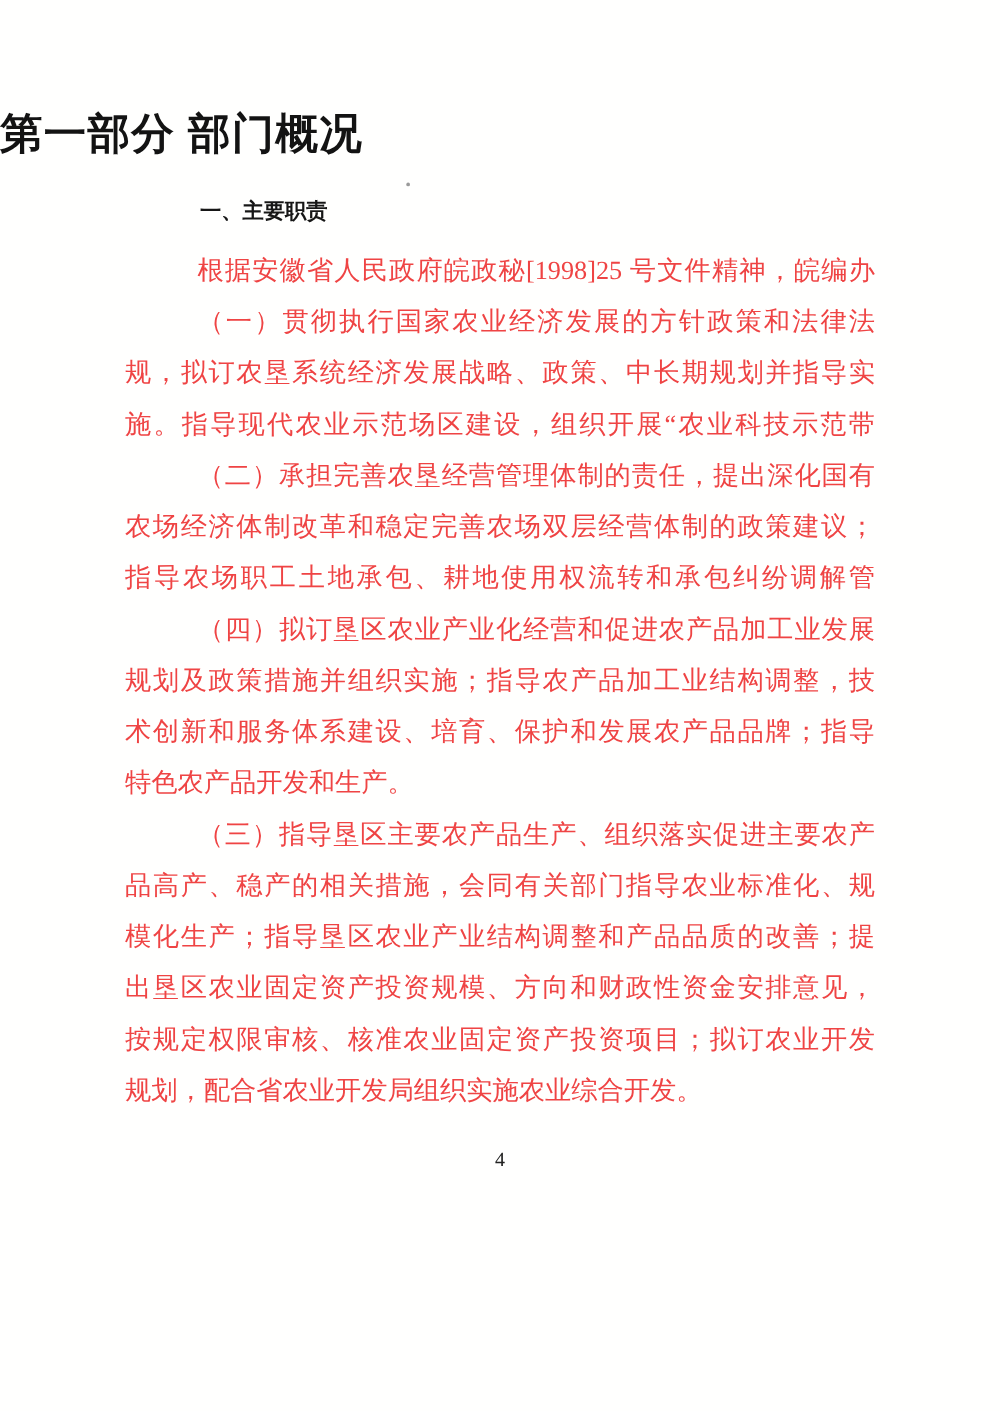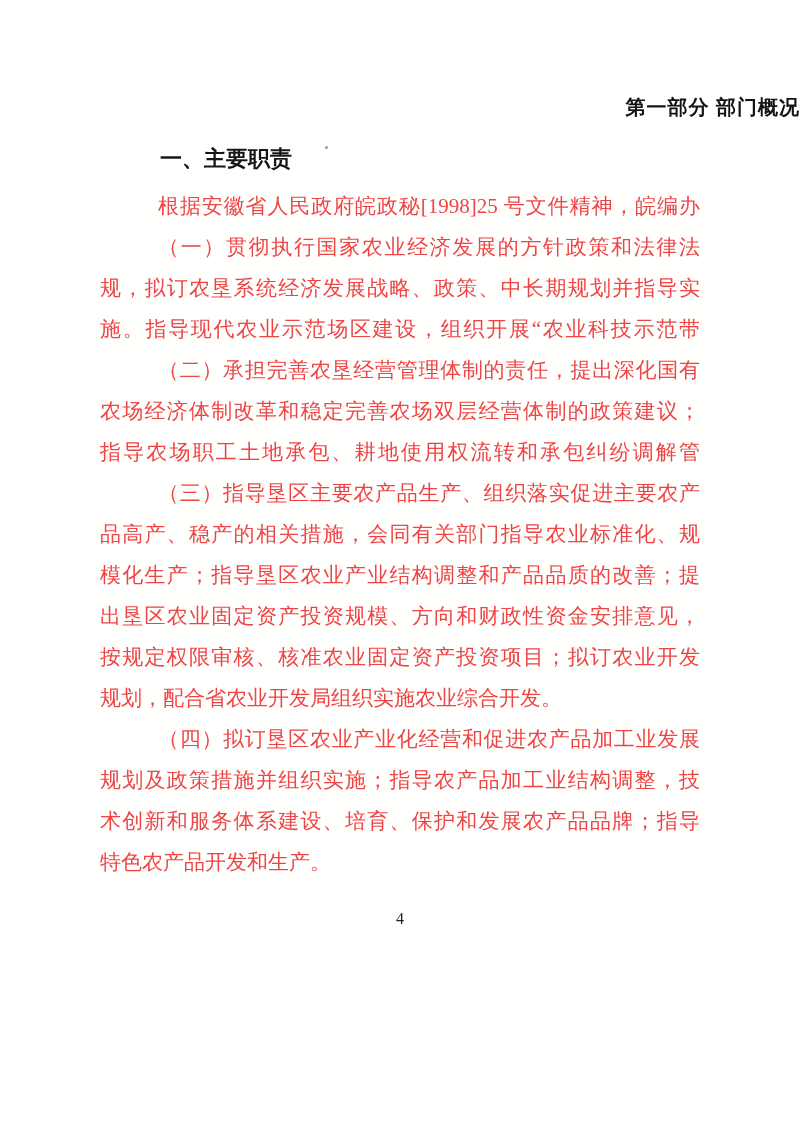--- a/index.html
+++ b/index.html
@@ -8,34 +8,34 @@
     position: relative;
     width: 800px;
     height: 1129px;
     background: #fffffe;
     overflow: hidden;
     font-family: "Liberation Serif", "DejaVu Serif", serif;
     color: #1c1c1c;
   }
   .doc-title {
     padding-top: 92px;
-    text-align: right;
+    text-align: left;
     font-family: "Liberation Sans", "DejaVu Sans", sans-serif;
     font-weight: bold;
-    font-size: 20px;
+    font-size: 34px;
     line-height: 30px;
     letter-spacing: 1px;
     color: #131313;
   }
   .section-heading {
-    margin: 23px 100px 0 100px;
+    margin: 33px 100px 0 100px;
     padding-left: 60px;
     font-family: "Liberation Sans", "DejaVu Sans", sans-serif;
     font-weight: bold;
-    font-size: 22px;
+    font-size: 17px;
     line-height: 27px;
     color: #161616;
   }
   .body-text {
     margin: 14px 100px 0 100px;
     font-size: 21px;
     color: #ef4444;
   }
   .tline {
     height: 41px;
@@ -87,32 +87,32 @@
       <div class="tline jl">施。指导现代农业示范场区建设，组织开展“农业科技示范带</div>
     </div>
 
     <div>
       <div class="tline jl ind">（二）承担完善农垦经营管理体制的责任，提出深化国有</div>
       <div class="tline jl">农场经济体制改革和稳定完善农场双层经营体制的政策建议；</div>
       <div class="tline jl">指导农场职工土地承包、耕地使用权流转和承包纠纷调解管</div>
     </div>
 
     <div>
+      <div class="tline jl ind">（四）拟订垦区农业产业化经营和促进农产品加工业发展</div>
+      <div class="tline jl">规划及政策措施并组织实施；指导农产品加工业结构调整，技</div>
+      <div class="tline jl">术创新和服务体系建设、培育、保护和发展农产品品牌；指导</div>
+      <div class="tline short">特色农产品开发和生产。</div>
+    </div>
+
+    <div>
       <div class="tline jl ind">（三）指导垦区主要农产品生产、组织落实促进主要农产</div>
       <div class="tline jl">品高产、稳产的相关措施，会同有关部门指导农业标准化、规</div>
       <div class="tline jl">模化生产；指导垦区农业产业结构调整和产品品质的改善；提</div>
       <div class="tline jl">出垦区农业固定资产投资规模、方向和财政性资金安排意见，</div>
       <div class="tline jl">按规定权限审核、核准农业固定资产投资项目；拟订农业开发</div>
       <div class="tline short">规划，配合省农业开发局组织实施农业综合开发。</div>
-    </div>
-
-    <div>
-      <div class="tline jl ind">（四）拟订垦区农业产业化经营和促进农产品加工业发展</div>
-      <div class="tline jl">规划及政策措施并组织实施；指导农产品加工业结构调整，技</div>
-      <div class="tline jl">术创新和服务体系建设、培育、保护和发展农产品品牌；指导</div>
-      <div class="tline short">特色农产品开发和生产。</div>
     </div>
 
   </div>
 
   <div class="page-number">4</div>
 
 </div>
 
 </body></html>

